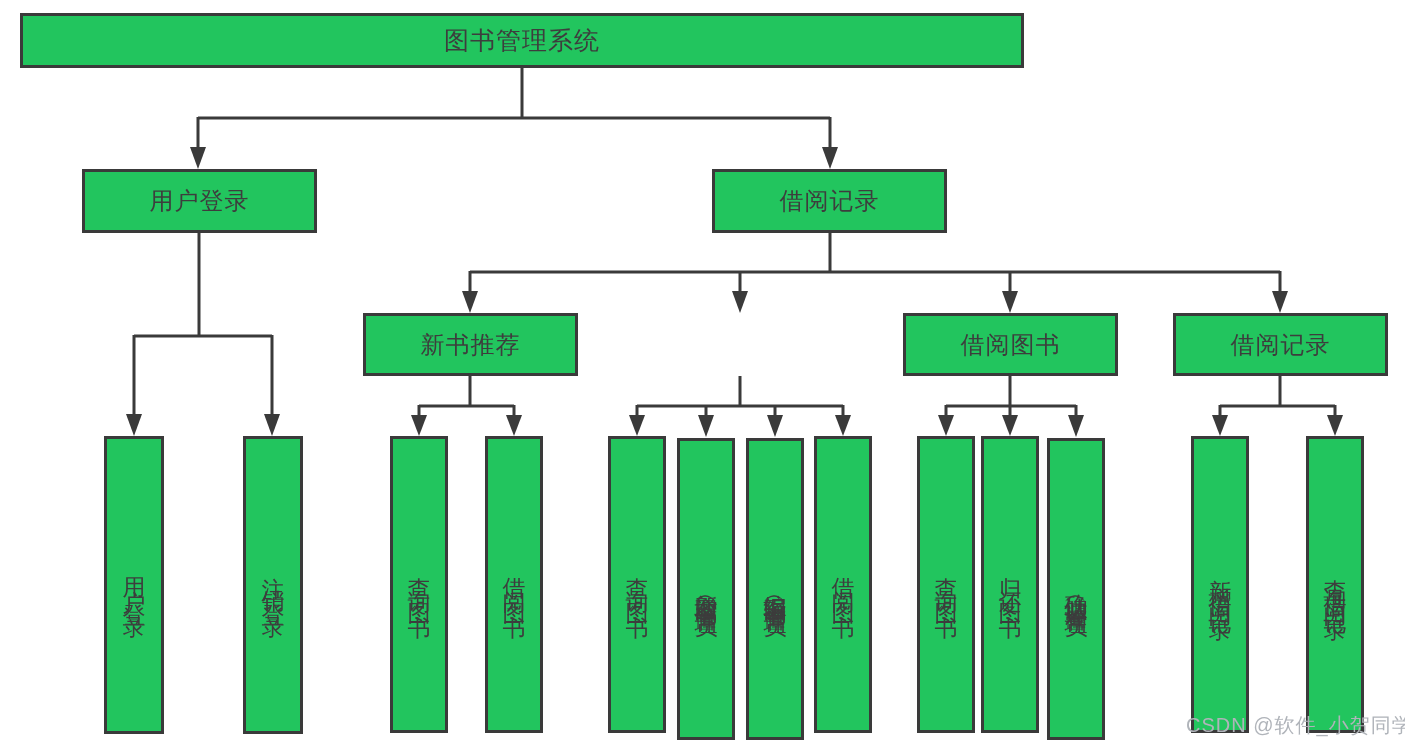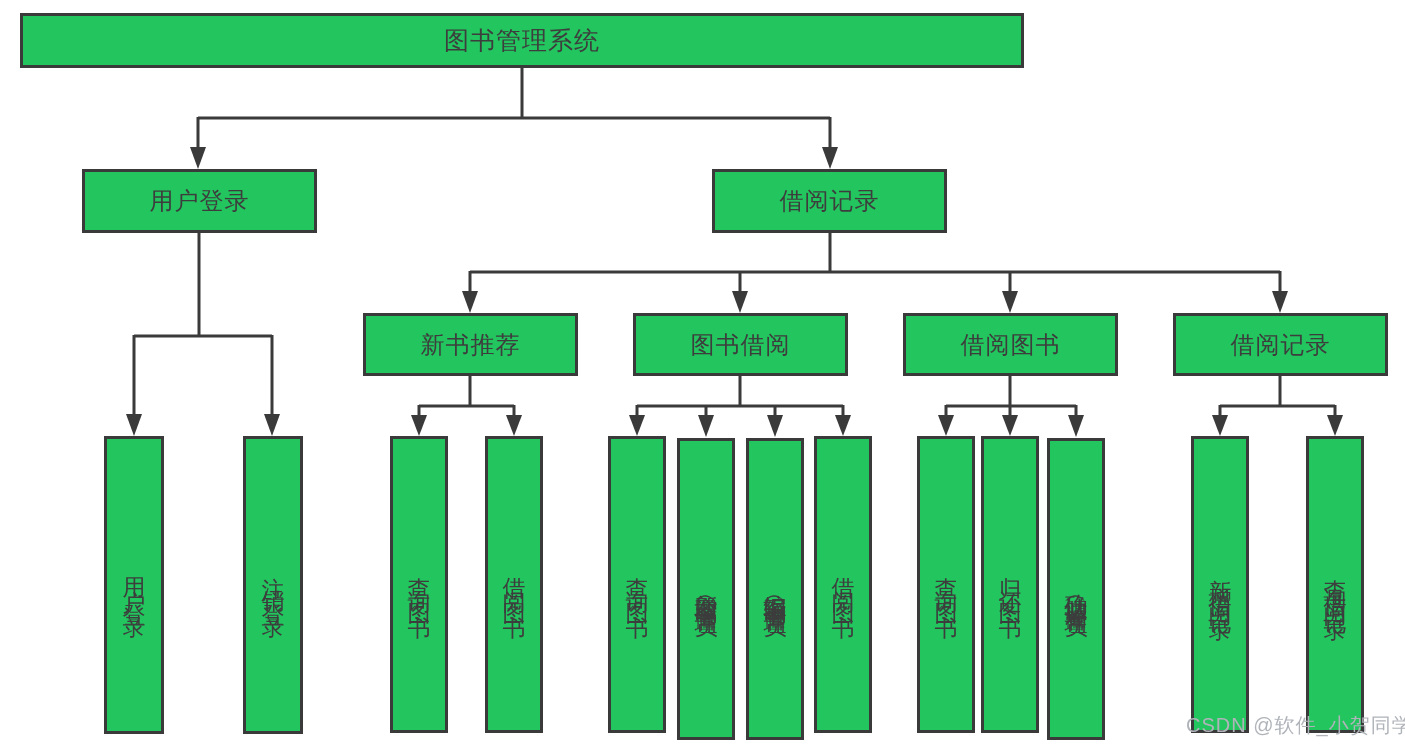--- a/index.html
+++ b/index.html
@@ -95,23 +95,20 @@
   <div class="box h" style="left:82px; top:169px; width:235px; height:64px;">
     <span>用户登录</span>
   </div>
   <div class="box h" style="left:712px; top:169px; width:235px; height:64px;">
     <span>借阅记录</span>
   </div>
 
   <div class="box h" style="left:363px; top:313px; width:215px; height:63px;justify-content:center;">
     <span>新书推荐</span>
   </div>
-  <div class="box h" style="left:633px; top:313px; width:215px; height:63px;">
-    <span>图书借阅</span>
-  </div>
   <div class="box h" style="left:903px; top:313px; width:215px; height:63px;">
     <span>借阅图书</span>
   </div>
   <div class="box h" style="left:1173px; top:313px; width:215px; height:63px;">
     <span>借阅记录</span>
   </div>
 
   <div class="box v v4" style="left:104px; top:436px; width:60px; height:298px;">
     <span>用户登录</span>
   </div>

